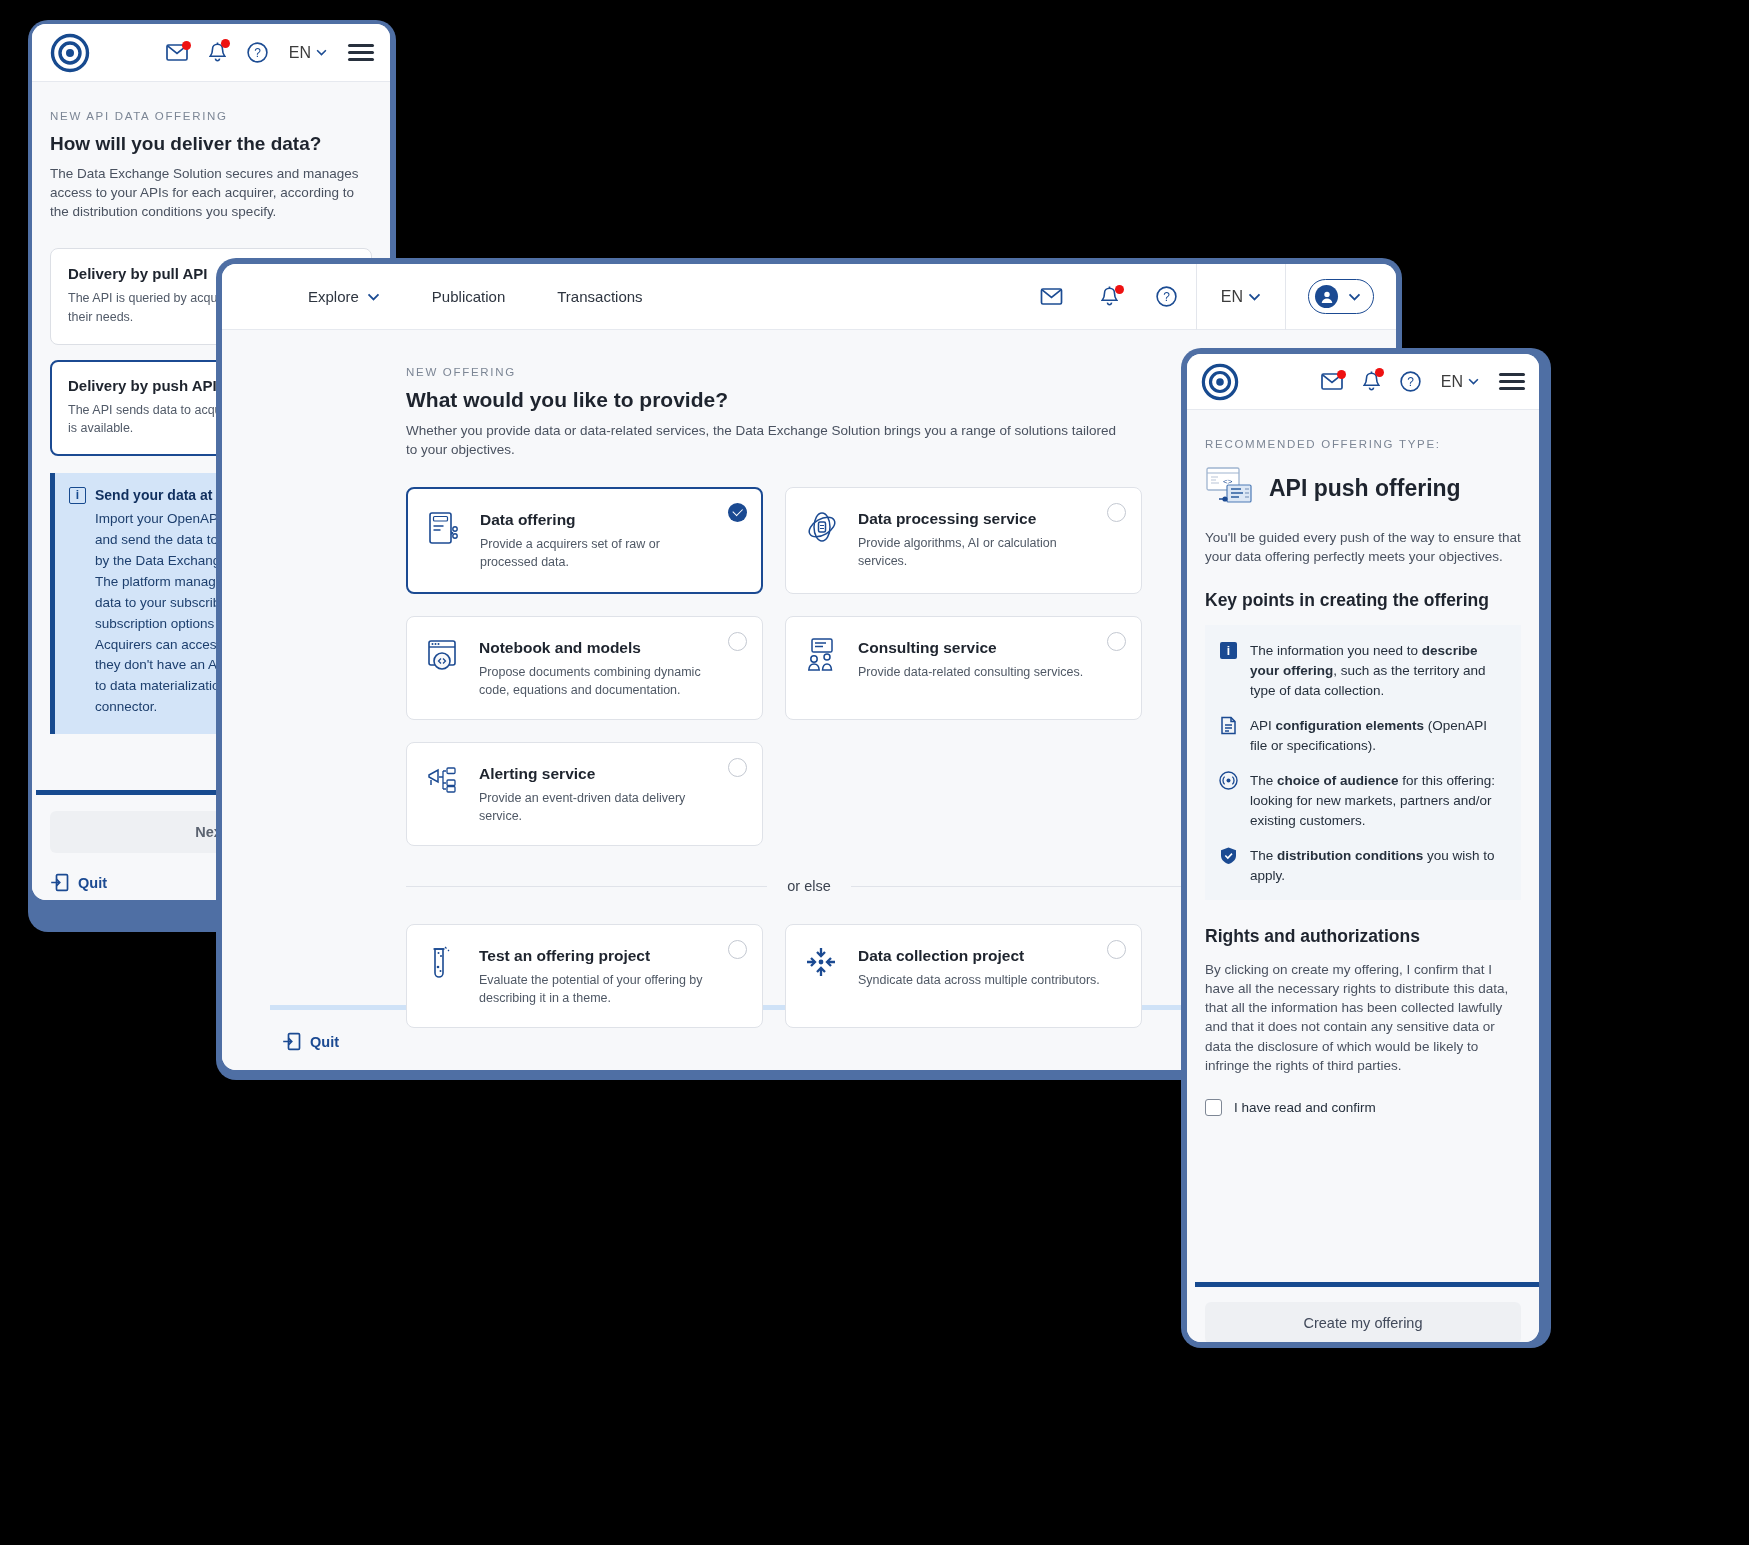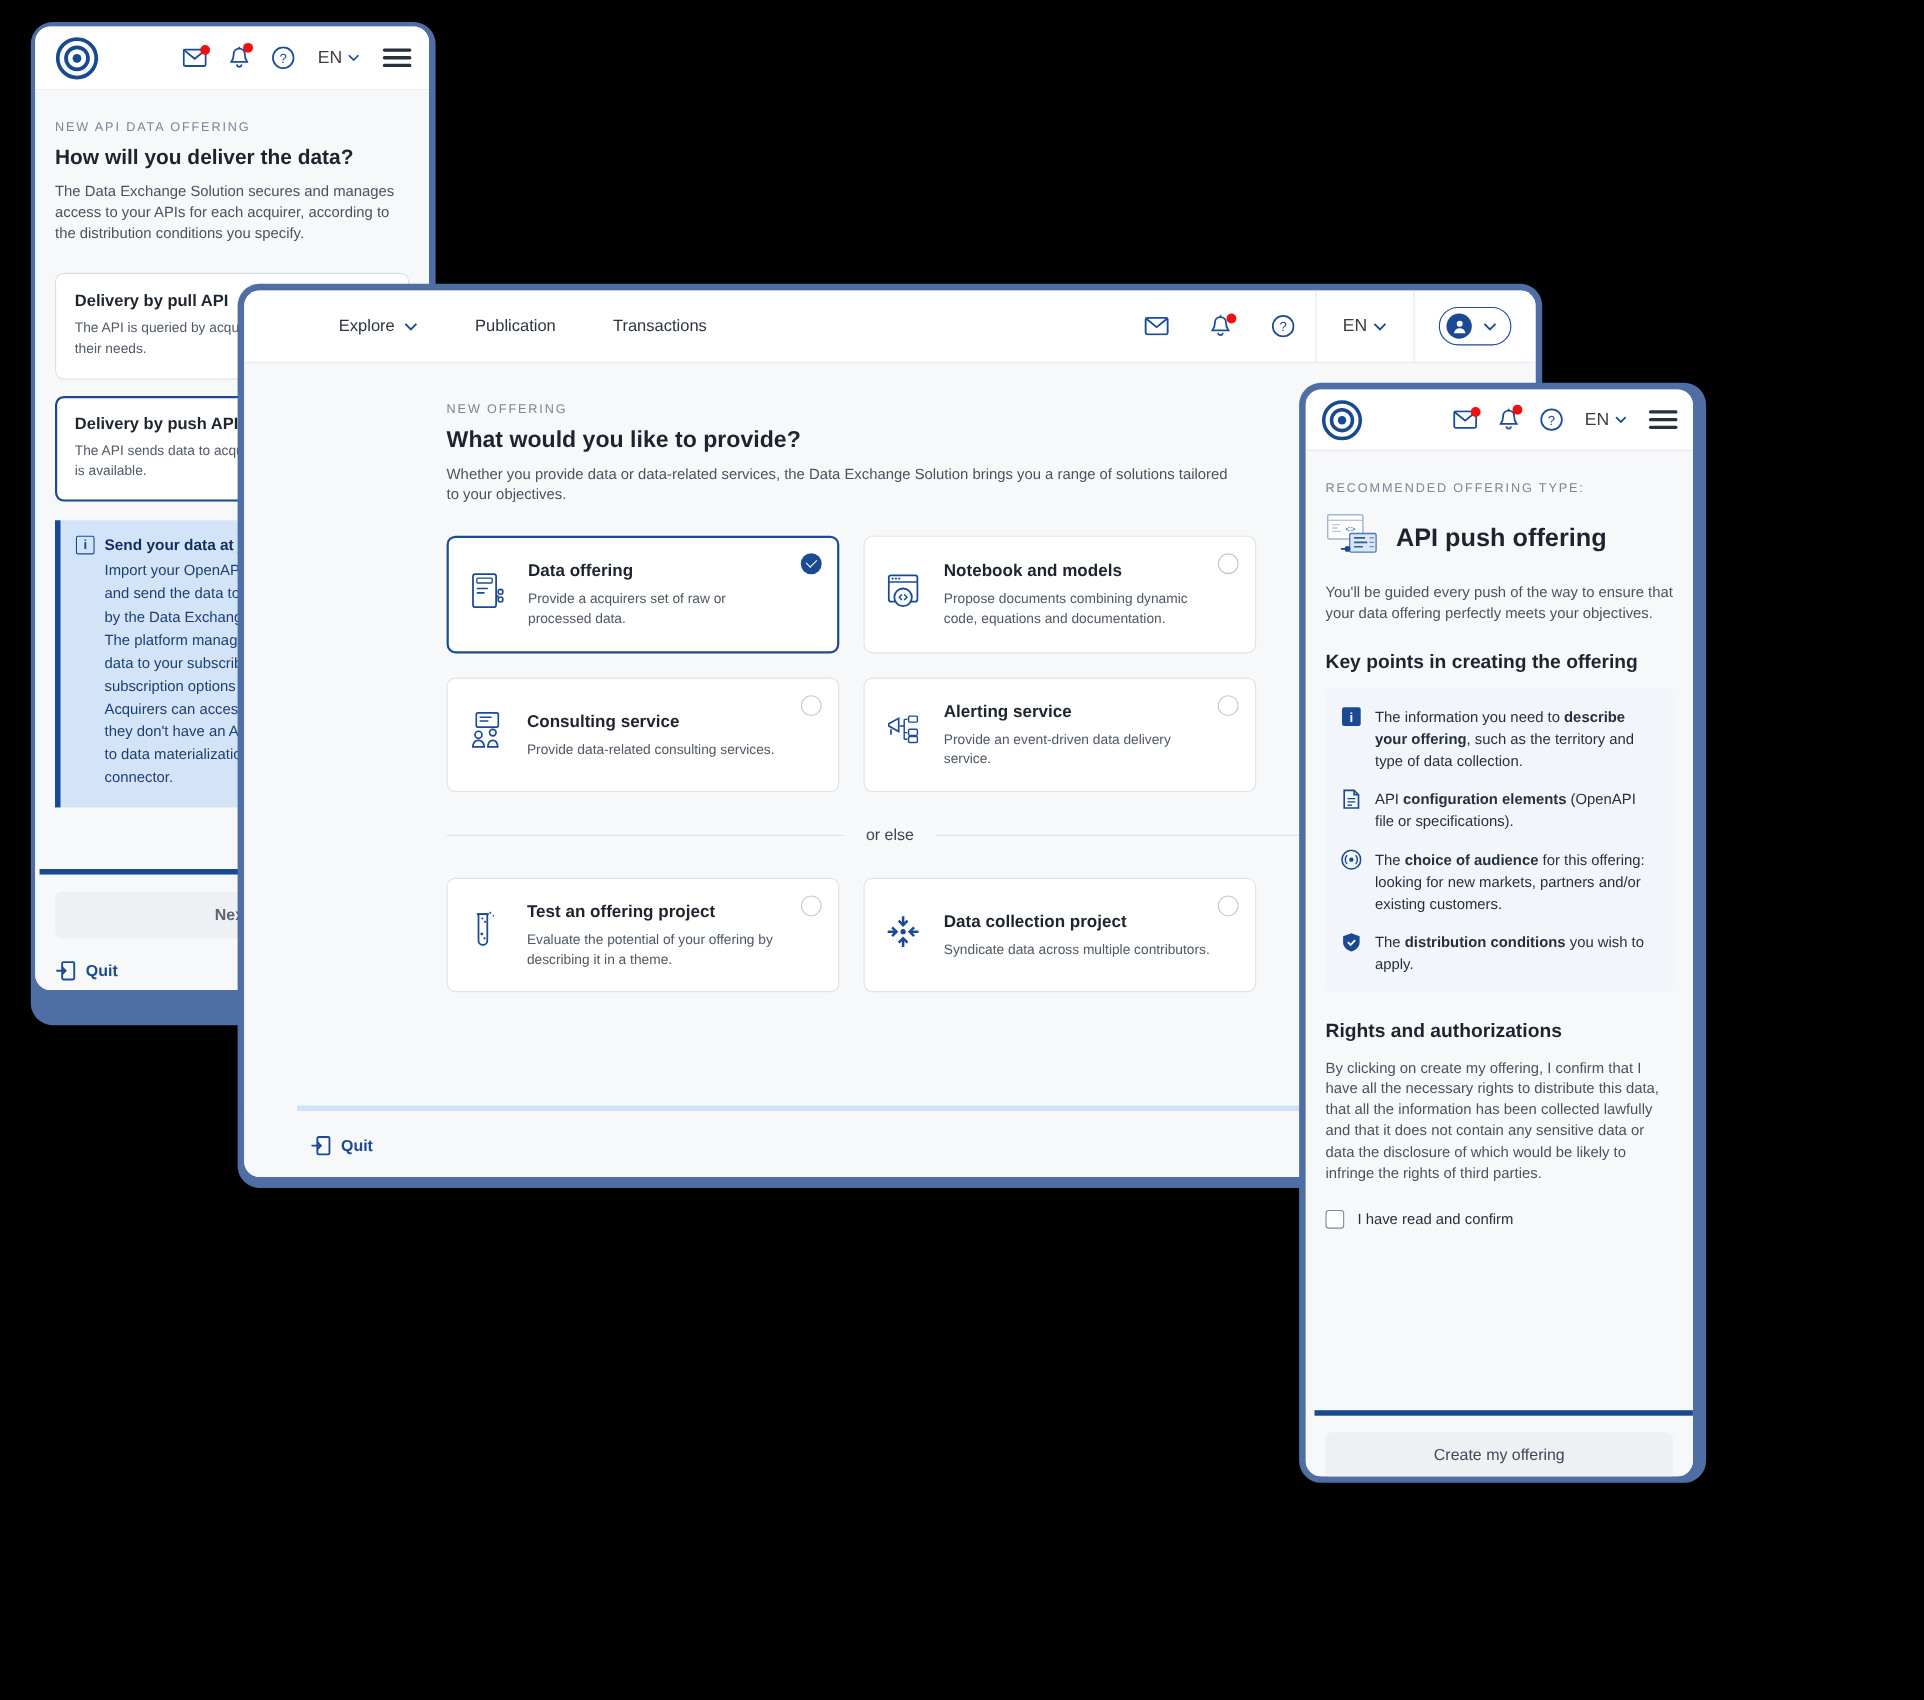--- a/index.html
+++ b/index.html
@@ -120,21 +120,21 @@
   }
   .avcircle {
     width: 23px; height: 23px; border-radius: 50%; background: #1b4a92;
     display: flex; align-items: center; justify-content: center;
   }
 
   
   .ocard {
     position: relative; background: #fff; border: 1px solid #dfe2e8;
     border-radius: 8px; padding: 20px 18px;
-    display: flex; gap: 16px; align-items: center;
+    display: flex; gap: 16px; align-items: flex-start;
   }
   .ocard.sel { border: 2px solid #1b4a92; }
   .oicon { flex: 0 0 auto; width: 38px; color: #1b4a92; }
   .otext { padding-top: 2px; }
   .otitle { font-size: 15.5px; font-weight: 700; color: #1e242e; }
   .odesc { font-size: 12.5px; color: #4f5865; line-height: 1.45; margin-top: 6px; }
 
   .orelse { display: flex; align-items: center; gap: 20px; }
   .orelse .line { flex: 1; height: 1px; background: #e0e3e9; }
   .orelse span { font-size: 14.5px; color: #3c4350; }
@@ -336,20 +336,35 @@
                   <circle cx="29" cy="27" r="2.2" fill="none" stroke="#1b4a92" stroke-width="1.4"></circle>
                   <path d="M25 22.5 27 25M25 25.5 27 23" stroke="#1b4a92" stroke-width="1.2"></path>
                 </svg>
             </div>
             <div class="otext">
               <div class="otitle">Data offering</div>
               <div class="odesc" style="max-width:225px;">Provide a acquirers set of raw or processed data.</div>
             </div>
           </div>
 
+          <div class="ocard" style="min-height:102px;">
+            <div class="radio" style="right:15px; top:15px;"></div>
+            <div class="oicon">
+              <svg width="36" height="38" viewBox="0 0 36 38">
+                  <ellipse cx="18" cy="19" rx="8" ry="14" fill="none" stroke="#1b4a92" stroke-width="1.5"></ellipse>
+                  <ellipse cx="18" cy="19" rx="8" ry="14" fill="none" stroke="#1b4a92" stroke-width="1.5" transform="rotate(60 18 19)"></ellipse>
+                  <rect x="14.5" y="14" width="7" height="10" rx="1.5" fill="none" stroke="#1b4a92" stroke-width="1.5"></rect>
+                  <path d="M16 17.5h4M16 20.5h4" stroke="#1b4a92" stroke-width="1.1"></path>
+                </svg>
+            </div>
+            <div class="otext">
+              <div class="otitle">Data processing service</div>
+              <div class="odesc" style="max-width:245px;">Provide algorithms, AI or calculation services.</div>
+            </div>
+          </div>
 
           <div class="ocard" style="min-height:102px;">
             <div class="radio" style="right:15px; top:15px;"></div>
             <div class="oicon">
               <svg width="36" height="38" viewBox="0 0 36 38">
                   <rect x="4" y="4" width="26" height="24" rx="2" fill="none" stroke="#1b4a92" stroke-width="1.6"></rect>
                   <path d="M4 10h26" stroke="#1b4a92" stroke-width="1.4"></path>
                   <circle cx="7.5" cy="7" r="1" fill="#1b4a92"></circle>
                   <circle cx="10.5" cy="7" r="1" fill="#1b4a92"></circle>
                   <circle cx="13.5" cy="7" r="1" fill="#1b4a92"></circle>

